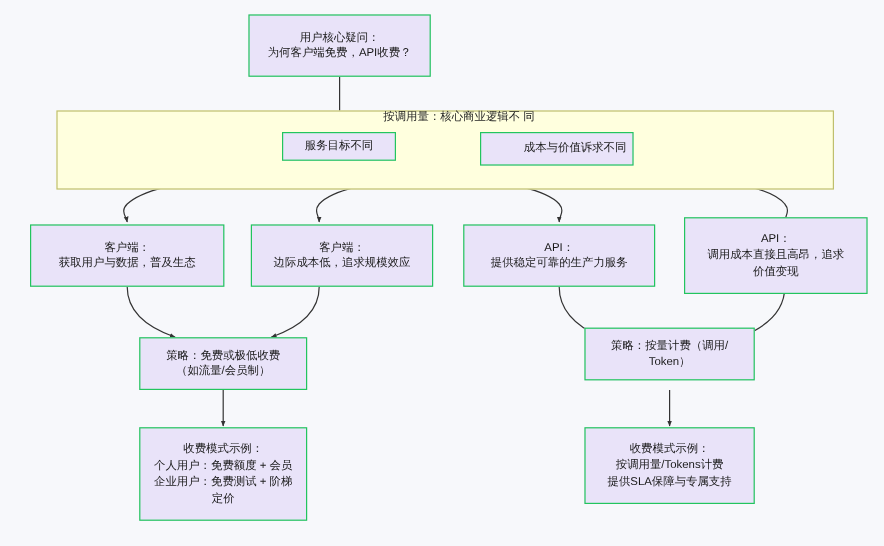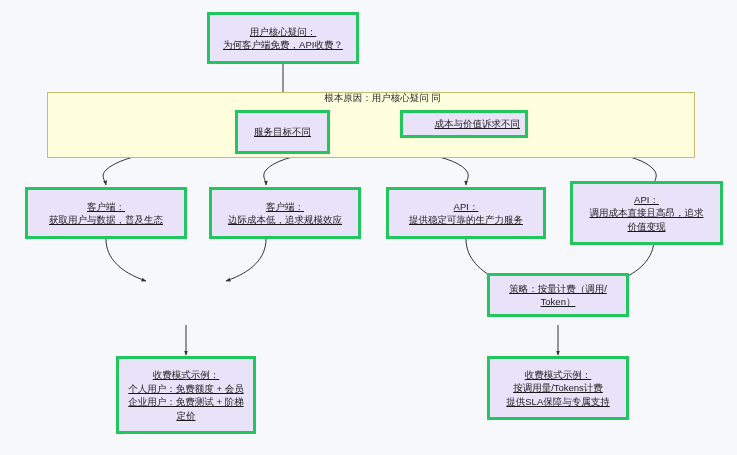--- a/index.html
+++ b/index.html
@@ -36,31 +36,30 @@
     position: absolute;
     text-align: center;
     font-size: 9.5px;
     line-height: 13px;
     color: #1f1f1f;
     white-space: normal;
   }
   .node {
     position: absolute;
     background: #e9e3f9;
-    border: 3px solid #22c55e;
+    border: 1px solid #22c55e;
     box-sizing: border-box;
     display: flex;
     align-items: center;
     justify-content: center;
     text-align: center;
     font-size: 9.5px;
     line-height: 13.5px;
     color: #191919;
     padding: 2px 5px;
-    text-decoration: underline;
   }
   .node .txt {
     width: 100%;
     white-space: pre-line;
   }
 </style>
 </head>
 <body>
 
 <div id="stage">
@@ -91,29 +90,29 @@
 
       <path d="M 654 239 C 654 258 640 272 617 281"></path>
 
       <path d="M 186 325 L 186 355"></path>
 
       <path d="M 558 325 L 558 355"></path>
     </g>
   </svg>
 
   <div class="subgraph" style="left:47px; top:92px; width:648px; height:66px;"></div>
-  <div class="subgraph-title" style="left:300px; top:91px; width:165px;">根本原因：用户核心疑问
+  <div class="subgraph-title" style="left:300px; top:91px; width:165px;">按调用量：核心商业逻辑不
 同</div>
 
   <div class="node" style="left:207px; top:12px; width:152px; height:52px;">
     <span class="txt">用户核心疑问：
 为何客户端免费，API收费？</span>
   </div>
 
-  <div class="node" style="left:235px; top:110px; width:95px; height:44px;">
+  <div class="node" style="left:235px; top:110px; width:95px; height:24px;">
     <span class="txt">服务目标不同</span>
   </div>
   <div class="node" style="left:400px; top:110px; width:128px; height:28px;text-align:right;">
     <span class="txt">成本与价值诉求不同</span>
   </div>
 
   <div class="node" style="left:25px; top:187px; width:162px; height:52px;">
     <span class="txt">客户端：
 获取用户与数据，普及生态</span>
   </div>
@@ -124,20 +123,24 @@
   <div class="node" style="left:386px; top:187px; width:160px; height:52px;">
     <span class="txt">API：
 提供稳定可靠的生产力服务</span>
   </div>
   <div class="node" style="left:570px; top:181px; width:153px; height:64px;">
     <span class="txt">API：
 调用成本直接且高昂，追求
 价值变现</span>
   </div>
 
+  <div class="node" style="left:116px; top:281px; width:140px; height:44px;">
+    <span class="txt">策略：免费或极低收费
+（如流量/会员制）</span>
+  </div>
   <div class="node" style="left:487px; top:273px; width:142px; height:44px;">
     <span class="txt">策略：按量计费（调用/
 Token）</span>
   </div>
 
   <div class="node" style="left:116px; top:356px; width:140px; height:78px;">
     <span class="txt">收费模式示例：
 个人用户：免费额度 + 会员
 企业用户：免费测试 + 阶梯
 定价</span>

